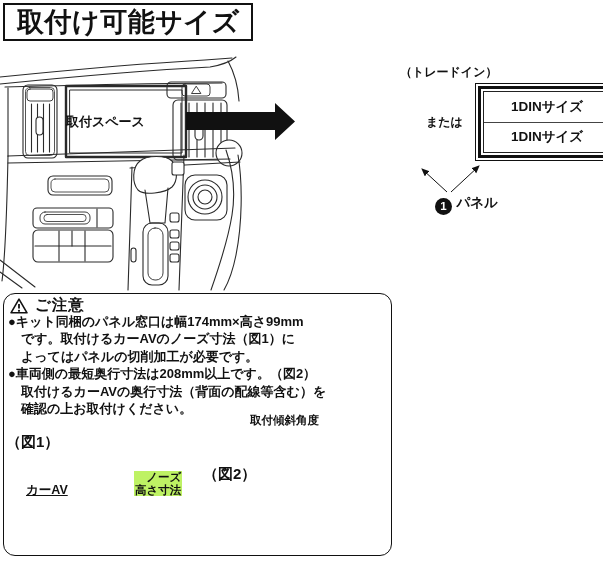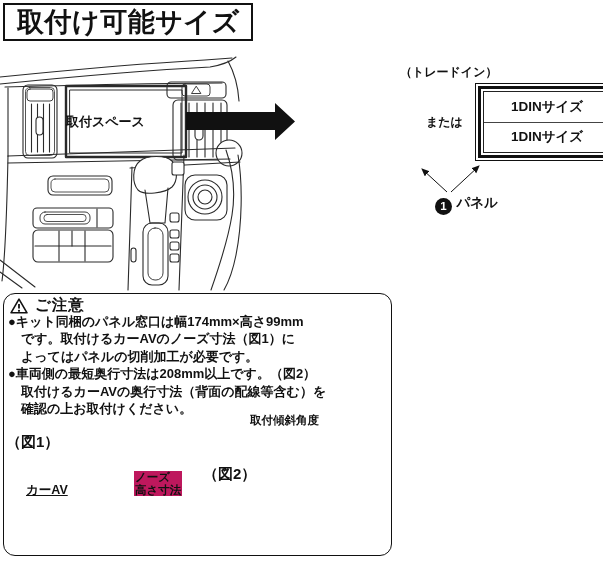--- a/index.html
+++ b/index.html
@@ -41,21 +41,21 @@
     position:absolute;left:3px;top:293px;width:389px;height:263px;box-sizing:border-box;
     border:1.6px solid #111;border-radius:12px;background:#fff;z-index:2;
   }
   .caution-heading{position:absolute;left:10px;top:295px;z-index:3;display:flex;align-items:center;gap:7px;}
   .caution-heading .txt{font-size:15.5px;font-weight:bold;letter-spacing:1px;}
   .caution-lines{position:absolute;left:8px;top:313px;width:378px;z-index:3;}
   .caution-lines .cline{font-size:13px;font-weight:bold;line-height:17.4px;white-space:nowrap;}
   .caution-lines .cline.indent{padding-left:13px;}
 
   .fig-label{font-size:15px;font-weight:bold;white-space:nowrap;}
-  .dim-label{font-size:11.5px;font-weight:bold;line-height:12.5px;background:#be185d;padding:0 1px;white-space:nowrap;}
+  .dim-label{font-size:11.5px;font-weight:bold;line-height:12.5px;background:#bef264;padding:0 1px;white-space:nowrap;text-align:right;}
   .angle-label{font-size:11.5px;font-weight:bold;white-space:nowrap;}
   .small-label{font-size:12px;font-weight:bold;white-space:nowrap;}
   .screen-label{font-size:13px;font-weight:bold;white-space:nowrap;}
 </style>
 </head>
 <body>
 
 <div class="stage">
 
   <svg class="lineart" width="603" height="561" viewBox="0 0 603 561">

